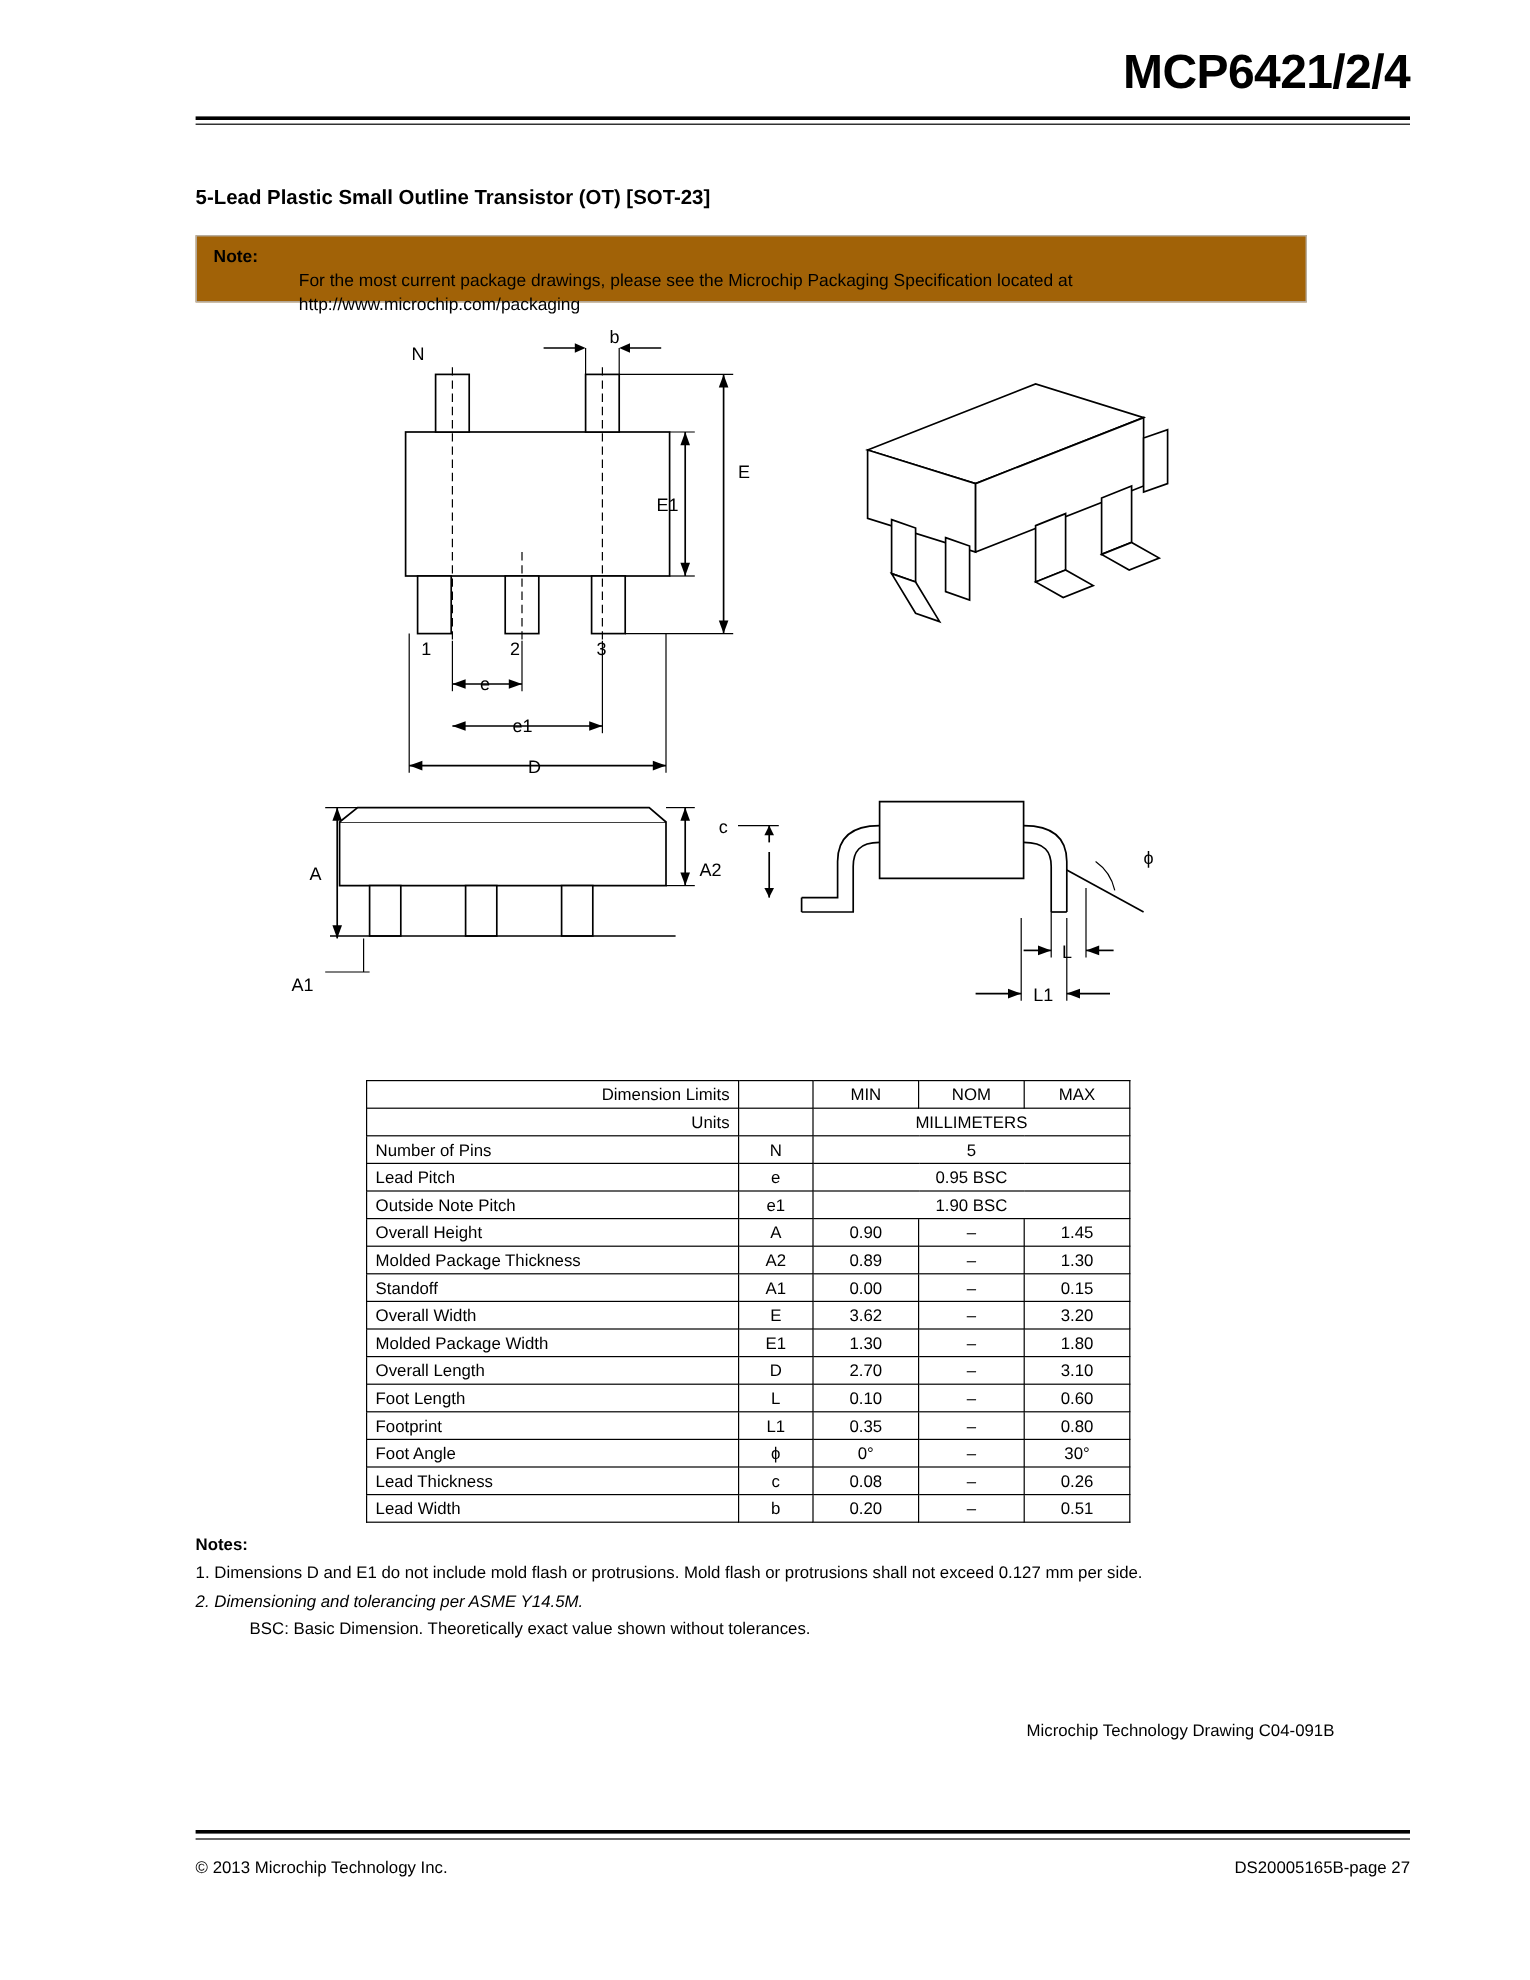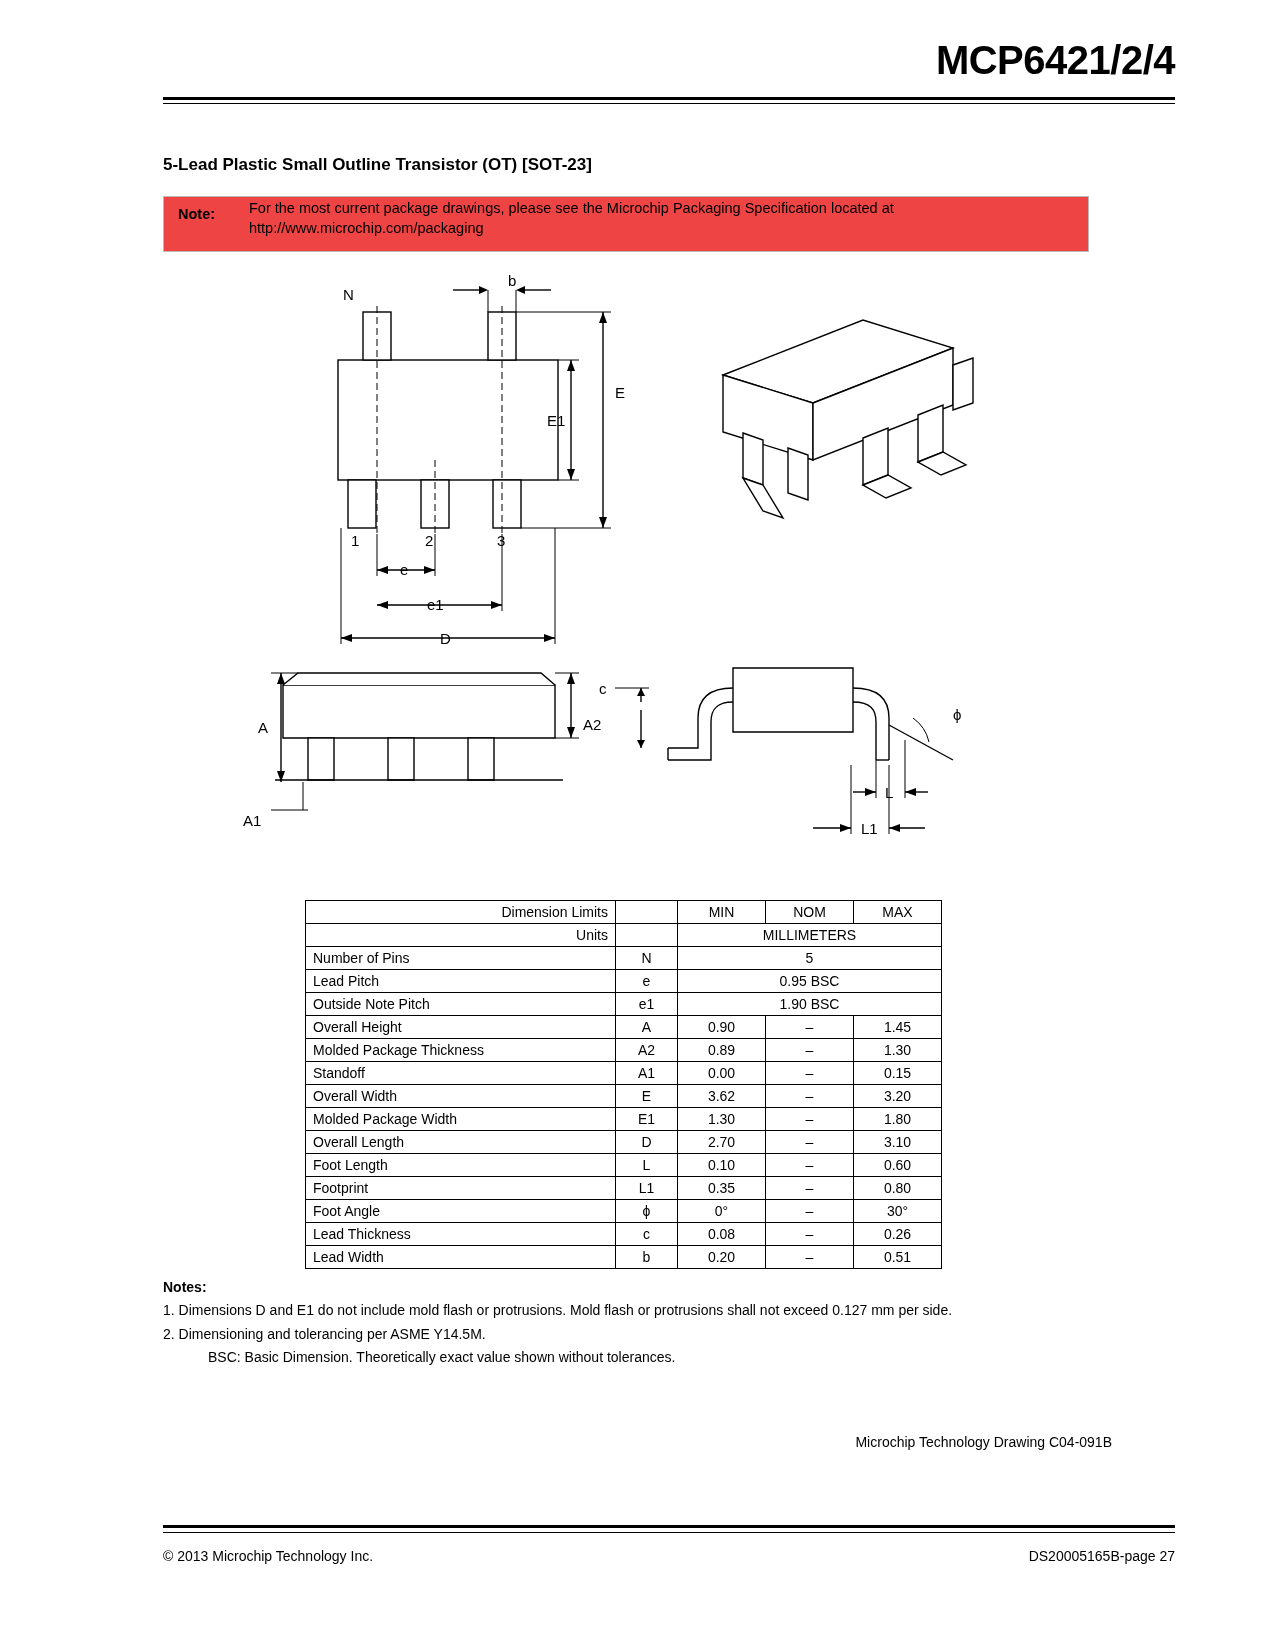--- a/index.html
+++ b/index.html
@@ -57,35 +57,35 @@
     font-weight: bold;
   }
 
   
   .note-box {
     position: absolute;
     left: 163px;
     top: 196px;
     width: 926px;
     height: 56px;
-    background: #ef4444;
+    background: #a16207;
     border: 1px solid #b9b9b9;
     box-sizing: border-box;
   }
   .note-label {
     position: absolute;
     left: 14px;
     top: 9px;
     font-size: 14.5px;
     font-weight: bold;
   }
   .note-text {
     position: absolute;
     left: 85px;
-    top: 1px;
+    top: 27px;
     right: 8px;
     font-size: 14.5px;
     line-height: 20px;
   }
 
   
   .drawing {
     position: absolute;
     left: 163px;
     top: 270px;
@@ -122,21 +122,21 @@
     top: 1279px;
     font-size: 14px;
     font-weight: bold;
   }
   .note-line {
     position: absolute;
     left: 163px;
     font-size: 14px;
   }
   .note-line.n1 { top: 1302px; }
-  .note-line.n2 { top: 1326px; }
+  .note-line.n2 { top: 1326px; font-style: italic; }
   .note-line.n3 { top: 1349px; left: 208px; }
   .drawing-no {
     position: absolute;
     right: 163px;
     top: 1434px;
     font-size: 14px;
   }
 
   
   .footer-rule {

